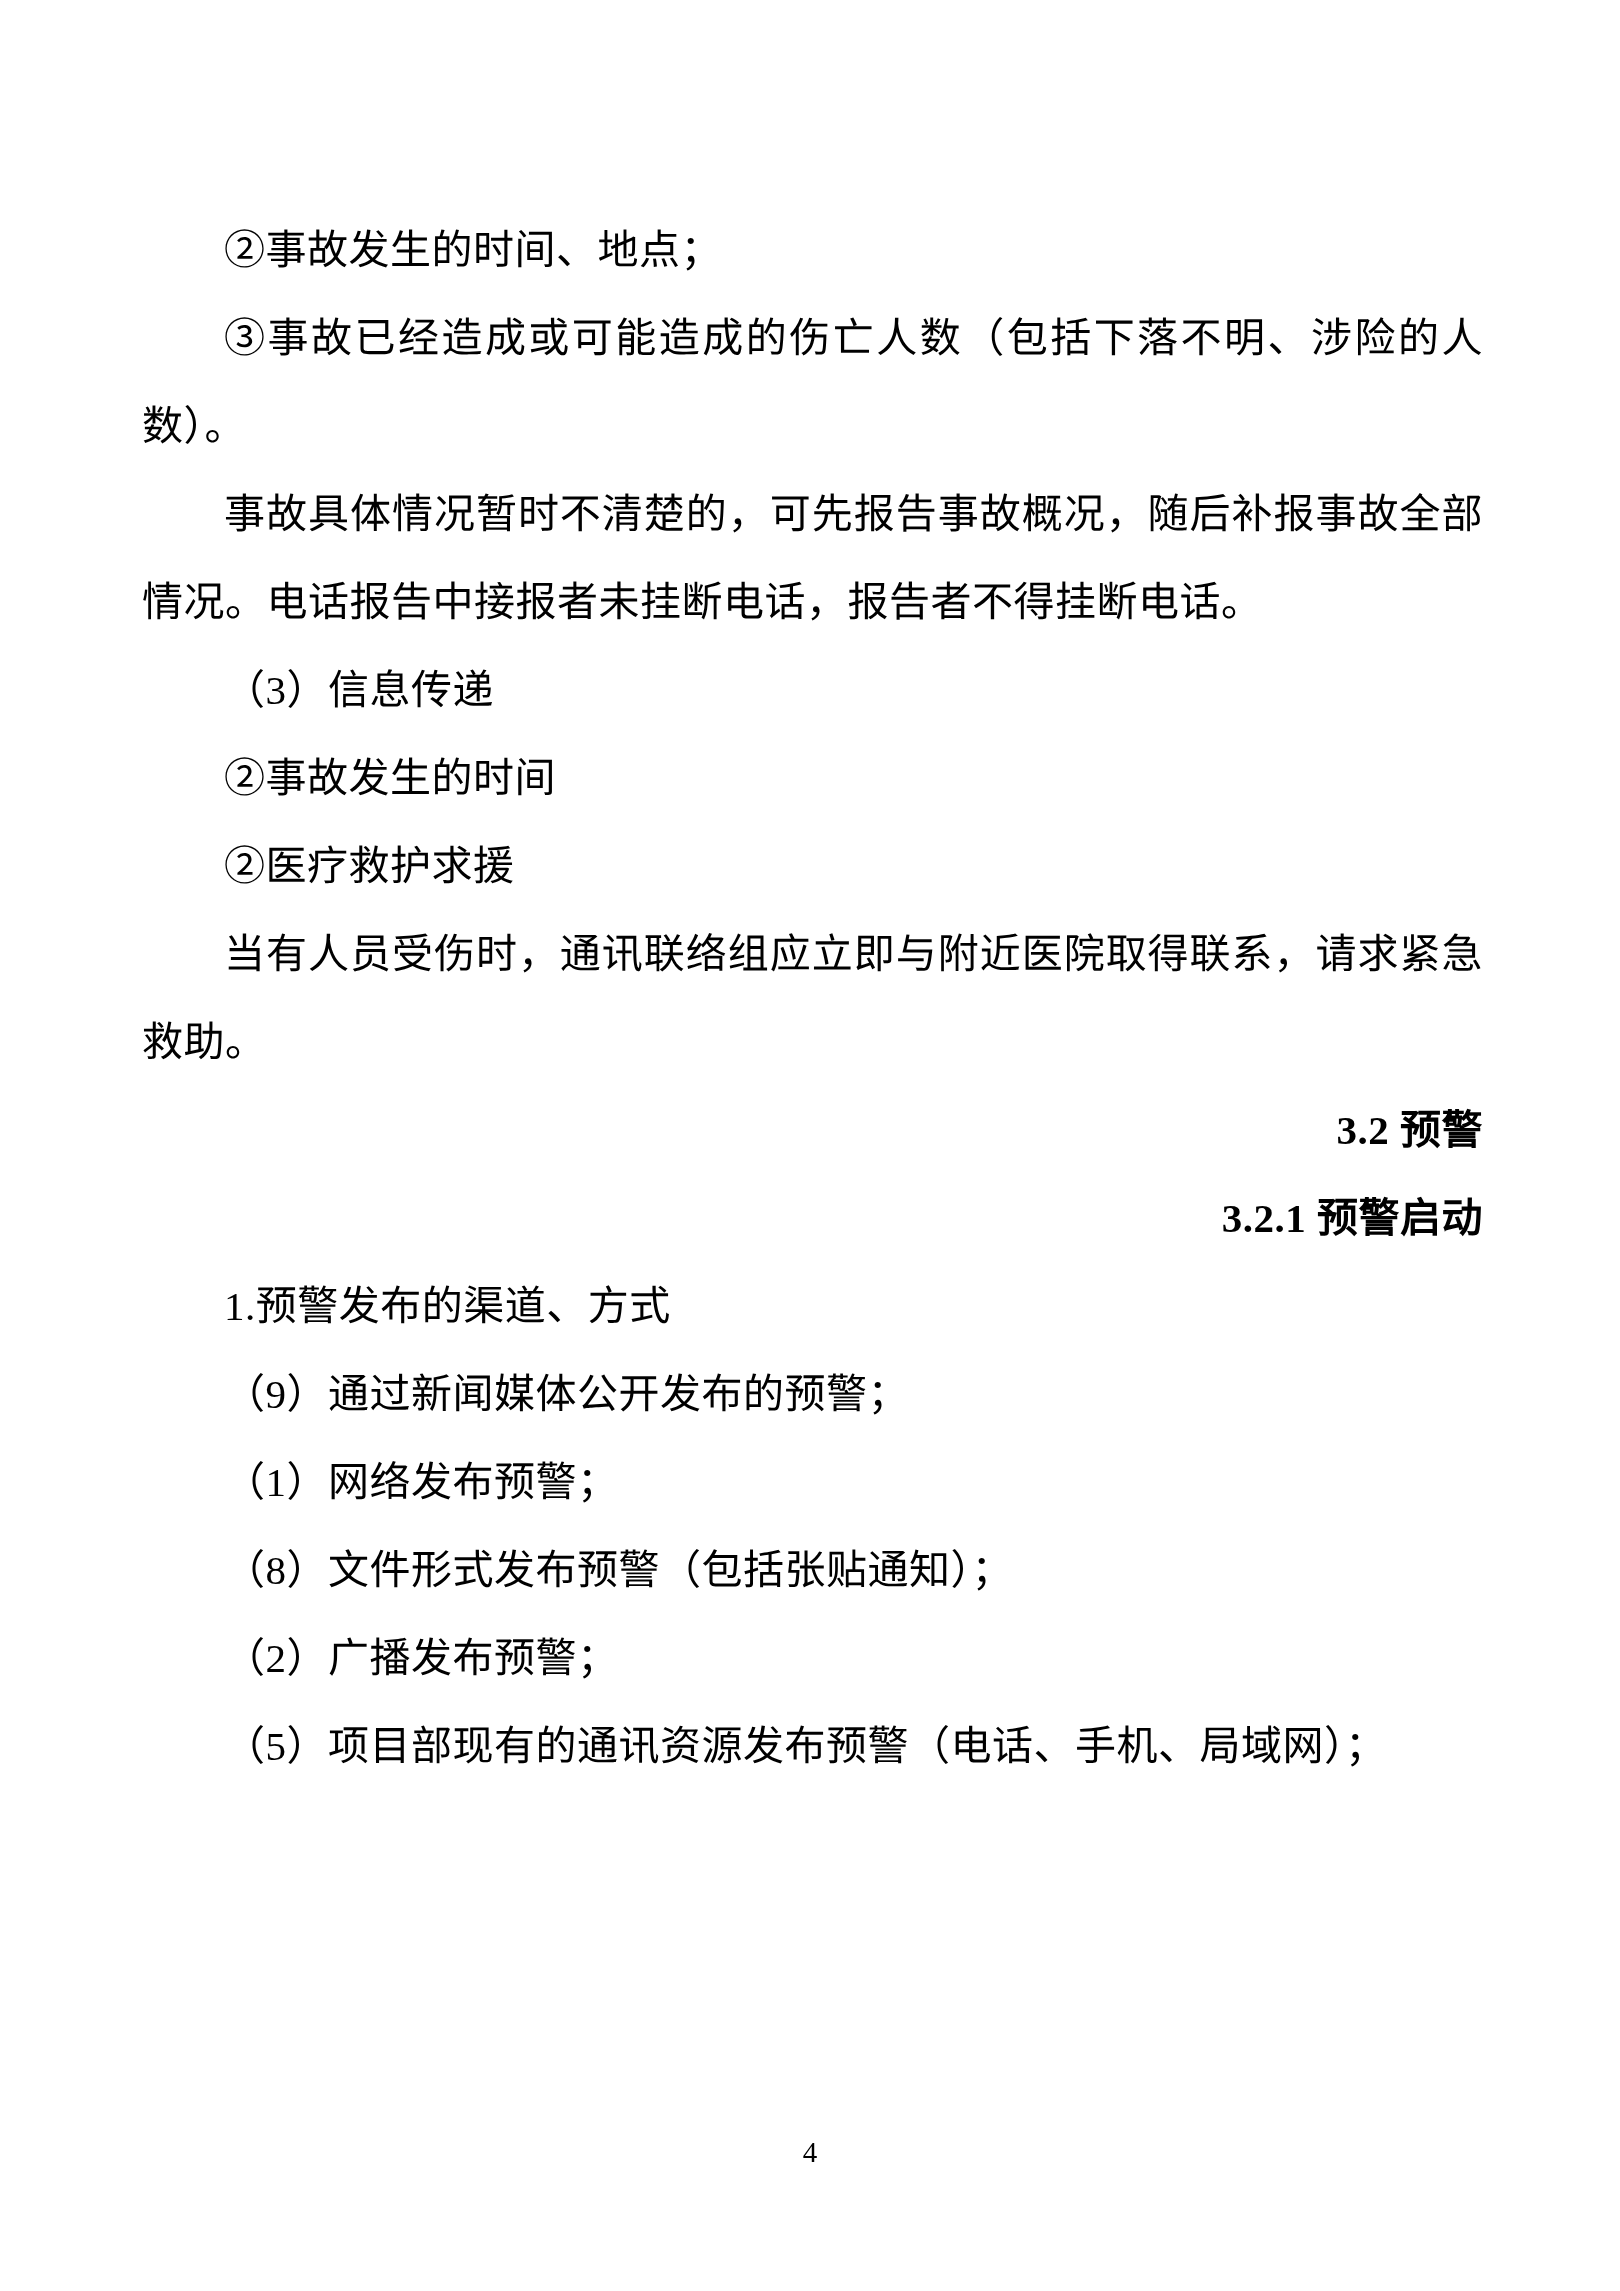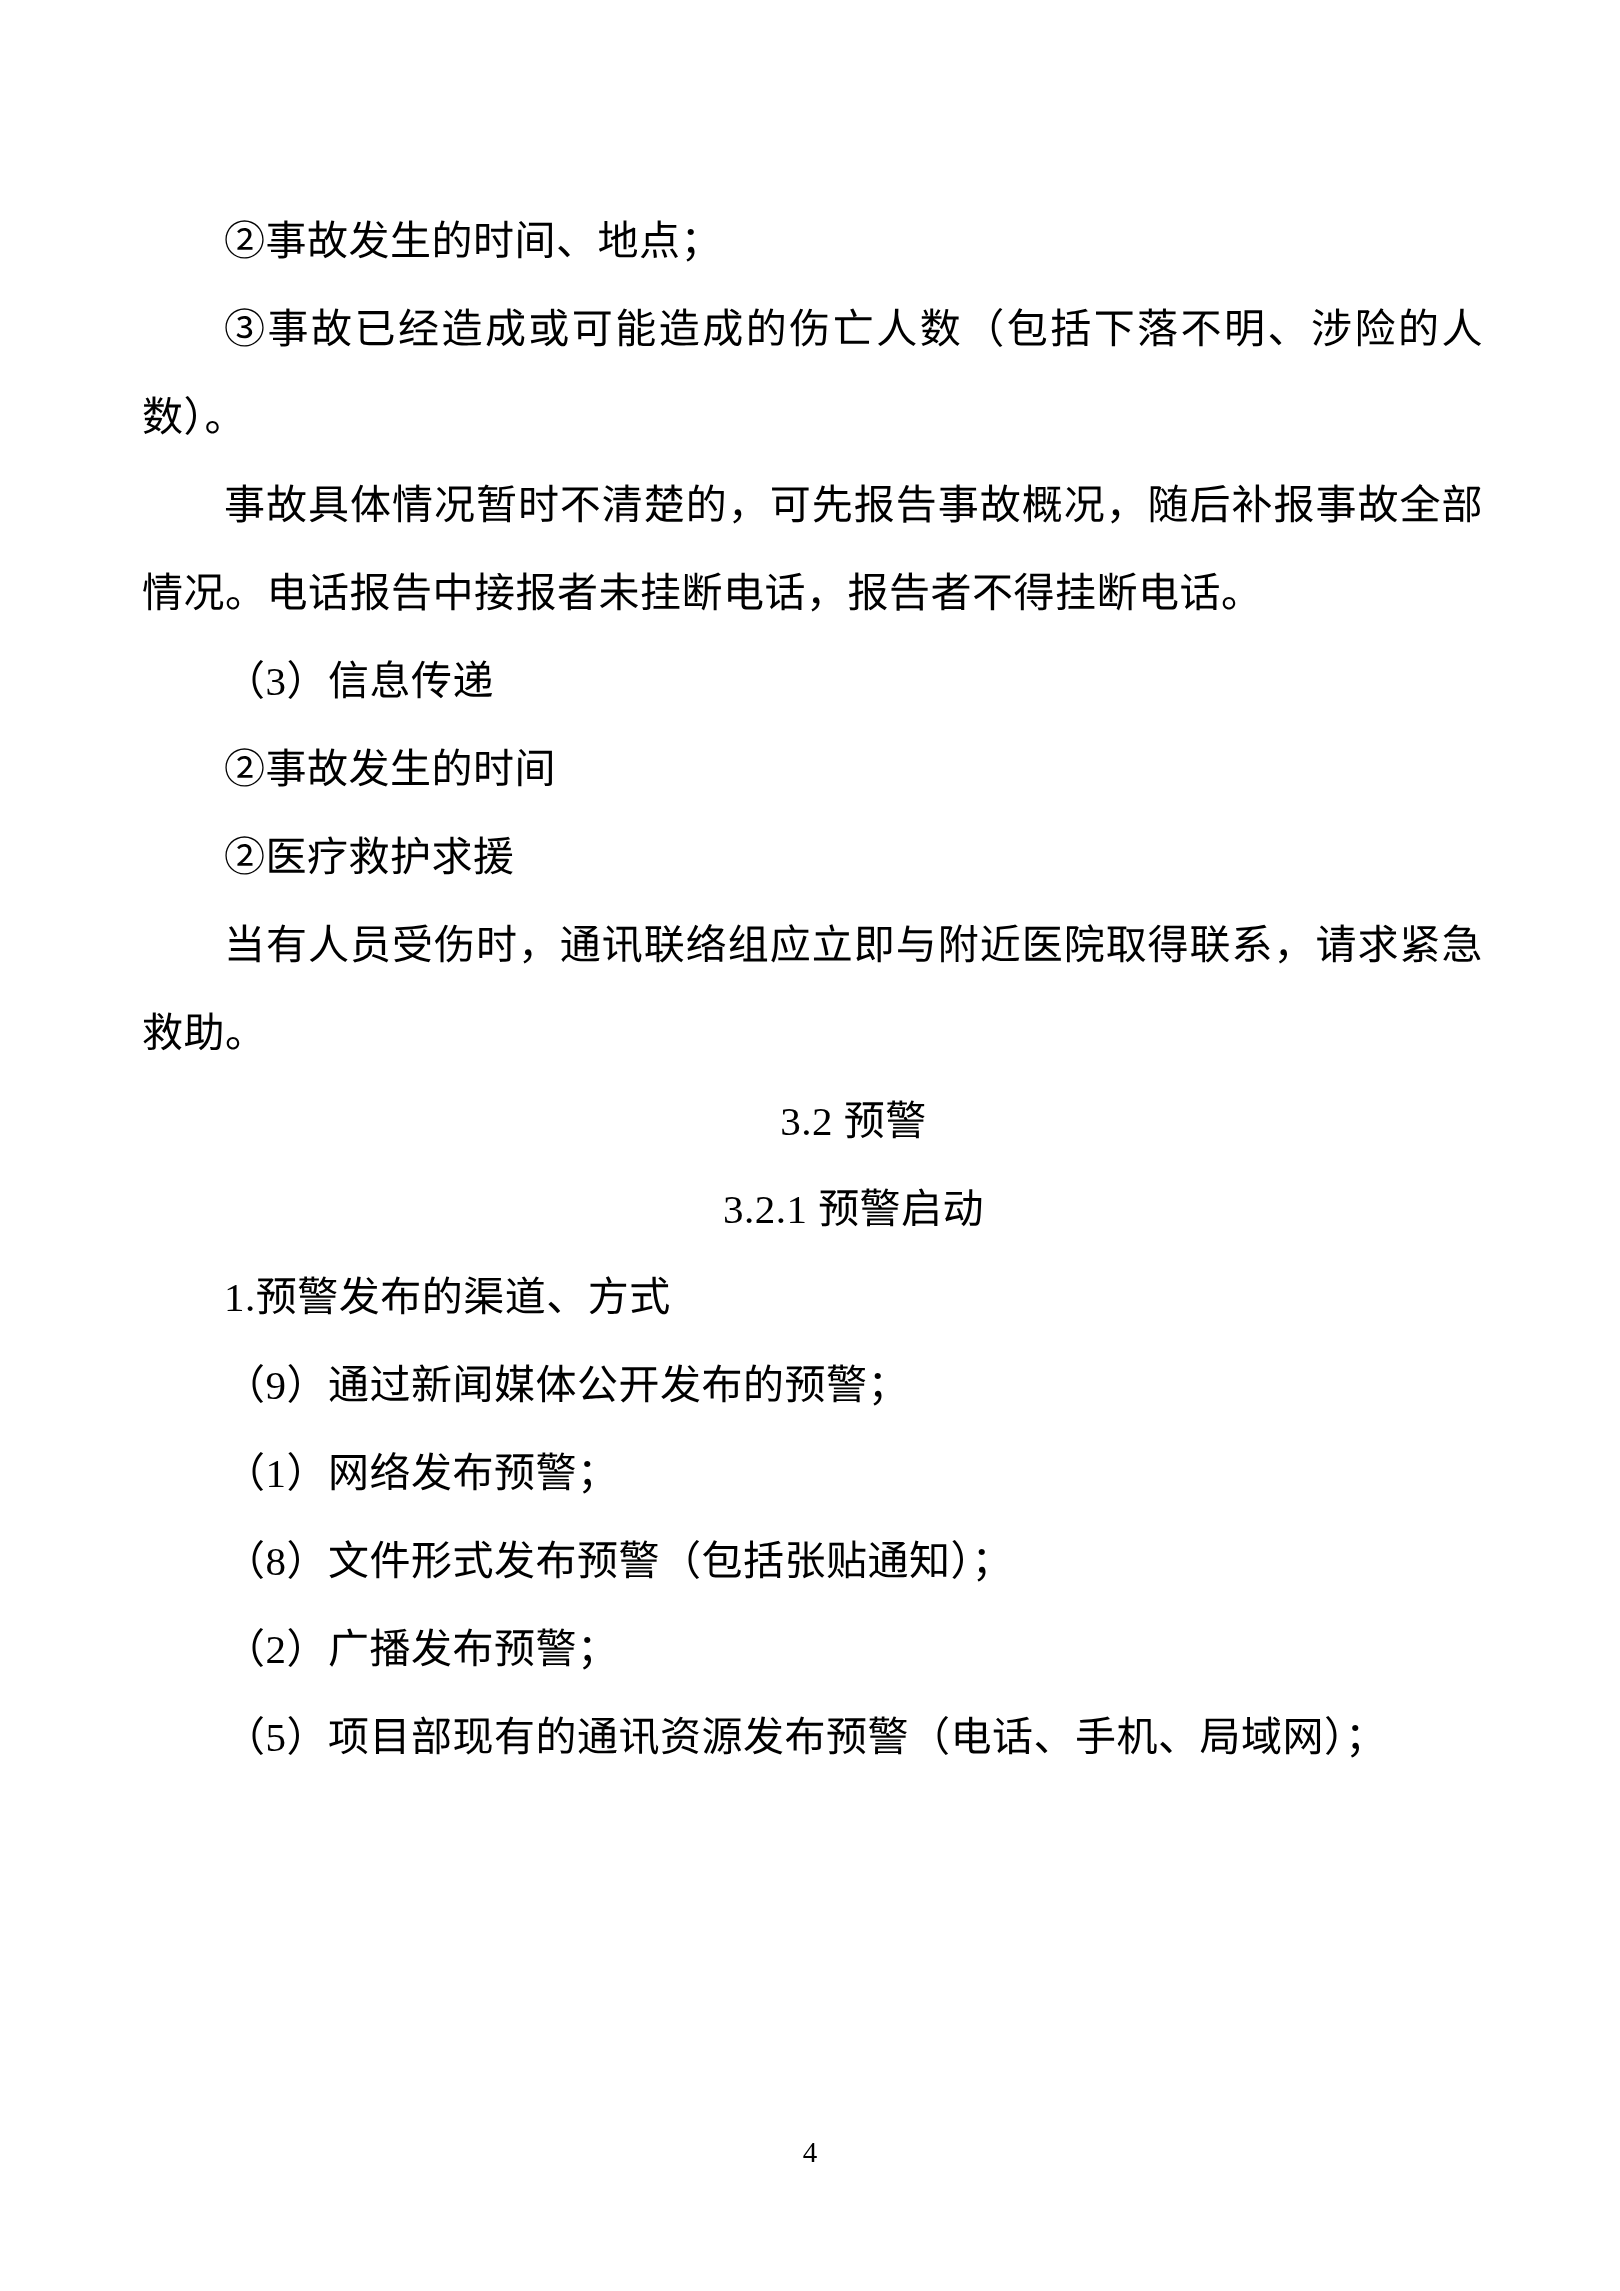--- a/index.html
+++ b/index.html
@@ -12,37 +12,37 @@
     width: 1620px;
     height: 2292px;
     background: #ffffff;
     margin: 0 auto;
     overflow: hidden;
     font-family: "Liberation Serif", "DejaVu Serif", serif;
     color: #000000;
   }
   .content {
     position: absolute;
-    top: 197px;
+    top: 206px;
     left: 142px;
     width: 1341px;
   }
   .content p {
     margin: 0;
     font-size: 41px;
     line-height: 88px;
     text-align: justify;
     text-justify: inter-ideograph;
     text-indent: 2em;
     word-break: break-all;
     letter-spacing: 0.5px;
   }
   .content p.heading {
-    font-weight: normal;
-    text-align: center;
+    font-weight: bold;
+    text-align: right;
   }
   .footer {
     position: absolute;
     top: 2135px;
     left: 0;
     width: 100%;
     text-align: center;
     font-size: 29px;
     line-height: 35px;
   }

